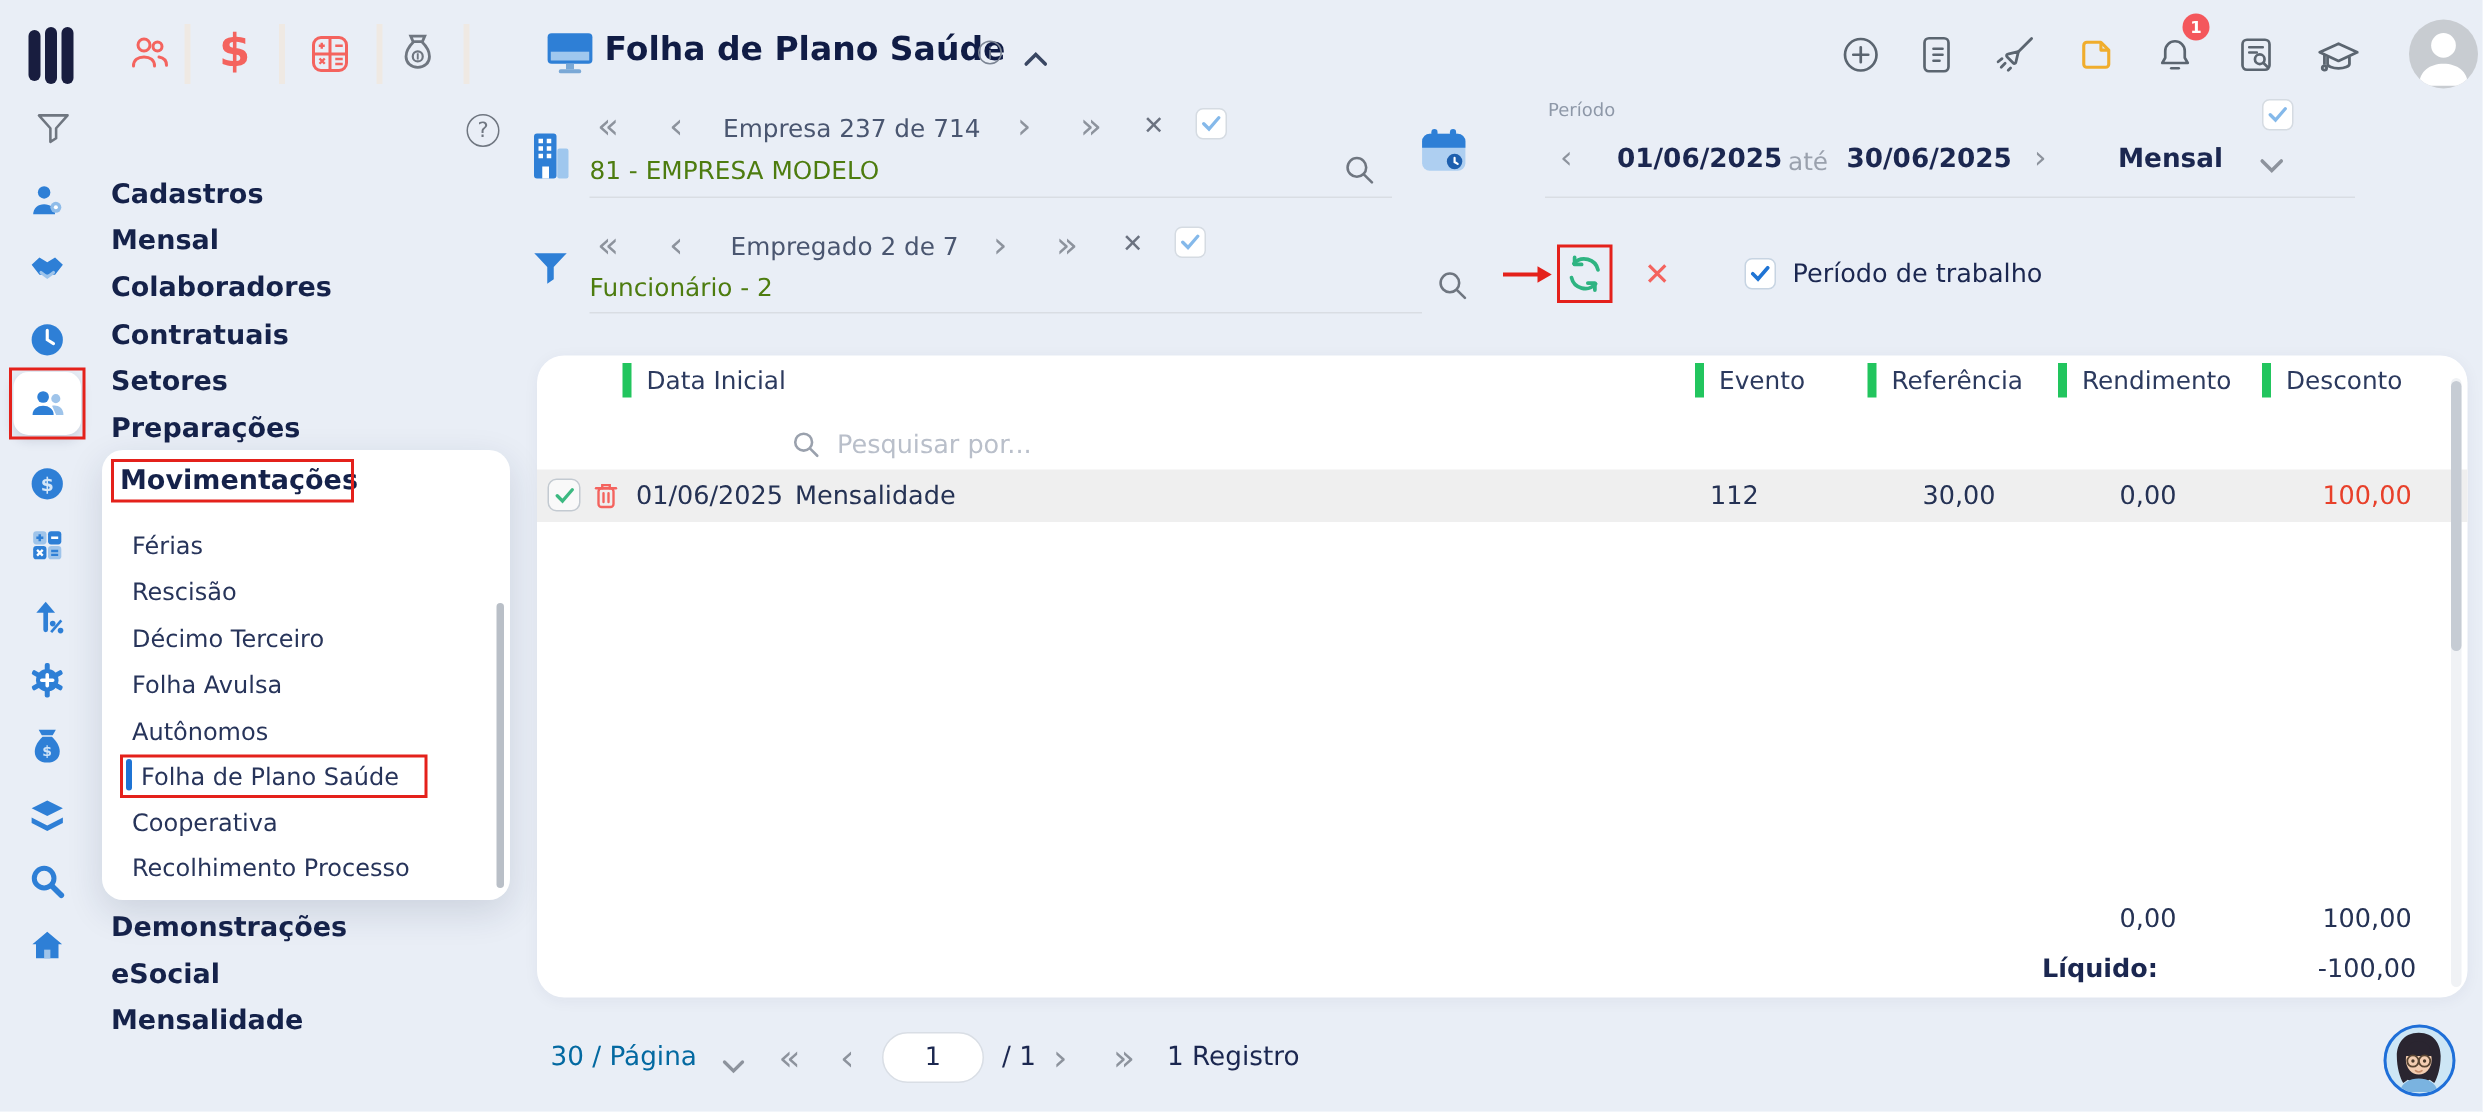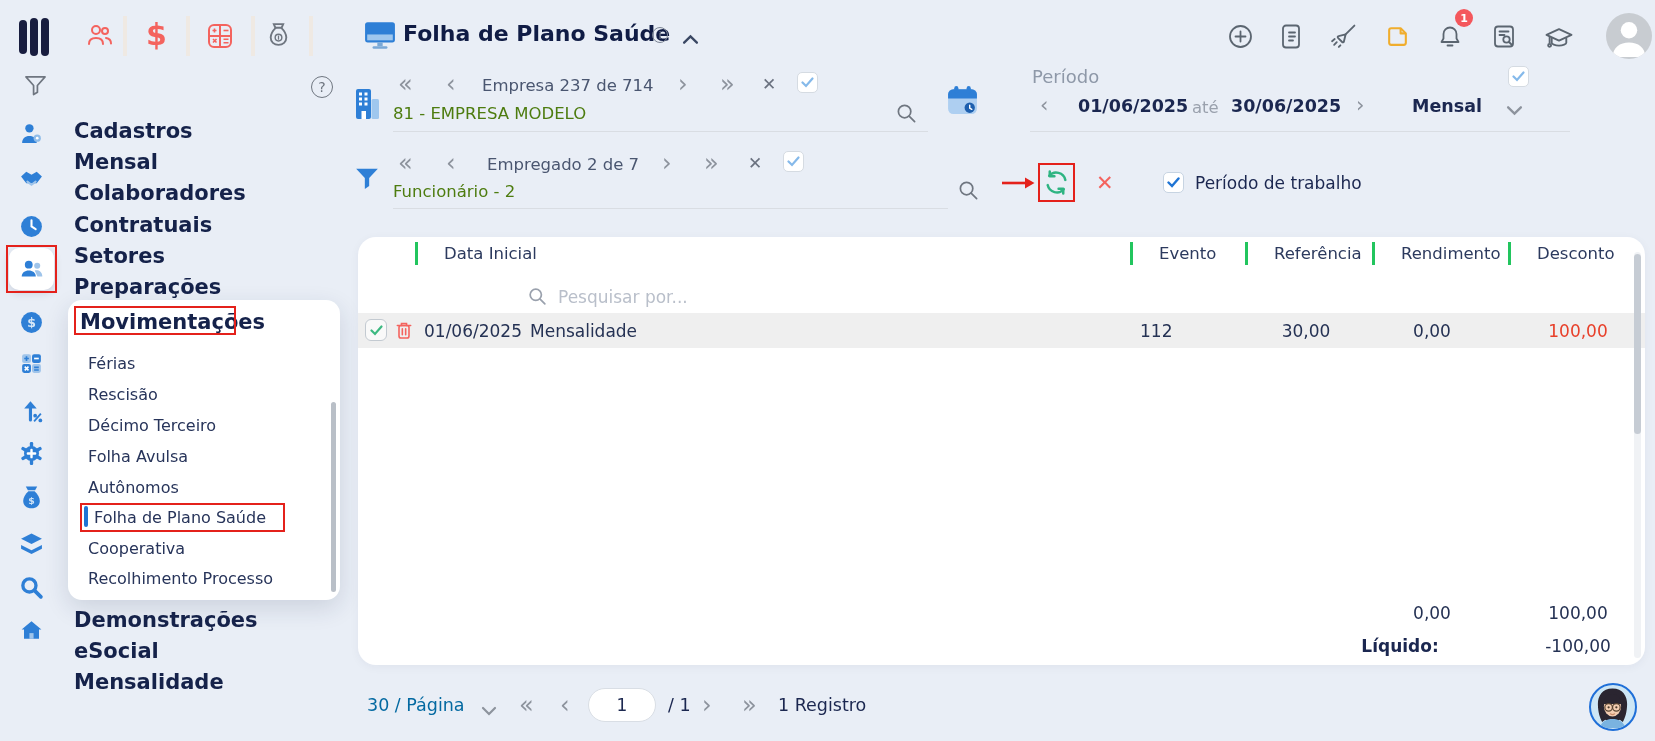--- a/index.html
+++ b/index.html
@@ -6,25 +6,25 @@
   .screen{position:relative;width:1655px;height:741px;background:#e9eef6;
     font-family:"DejaVu Sans","Liberation Sans",sans-serif;color:#1c2850;overflow:hidden}
   .abs{position:absolute}
   .chev{color:#8d939d;font-size:21px;line-height:1;cursor:pointer}
   .chev.sm{font-size:24px}
   .navcounter{font-size:16.5px;color:#4a5670}
   .navvalue{font-size:16.5px;color:#4d7c0f}
   .cb{width:21px;height:21px;border-radius:5px;border:1.5px solid #d5dbe2;background:#fff;
     display:flex;align-items:center;justify-content:center;box-sizing:border-box}
   .underl{height:1px;background:#d9dde3}
-  .menu-item{font-weight:bold;font-size:21px;color:#15224a;white-space:nowrap;cursor:pointer}
+  .menu-item{font-weight:bold;font-size:18px;color:#15224a;white-space:nowrap;cursor:pointer}
   .sub-item{font-size:16px;color:#27345a;white-space:nowrap;cursor:pointer}
   .redbox{position:absolute;border:2.5px solid #e4211b;box-sizing:border-box}
-  .hdr-cell{position:absolute;font-size:16.5px;color:#2c3a5e;border-left:3px solid #22c55e;
-    padding-left:26px;height:23px;line-height:23px;white-space:nowrap}
+  .hdr-cell{position:absolute;font-size:16.5px;color:#2c3a5e;border-left:6px solid #22c55e;
+    padding-left:10px;height:23px;line-height:23px;white-space:nowrap}
   .num{font-size:17px;color:#253254;white-space:nowrap}
   .right{text-align:center}
   input{font-family:inherit;outline:none}
   .ghost-input{border:none;background:transparent;font-size:18px;color:#3a4763}
   .ghost-input::placeholder{color:#b9bfca}
   .divider{position:absolute;width:4px;height:40px;background:#efe9e3;top:16px}
   .icon-btn{cursor:pointer}
   .rail-ico{position:absolute;left:19px;width:25px;height:25px;cursor:pointer}
   .badge{position:absolute;width:18px;height:18px;border-radius:50%;background:#f4575c;color:#fff;
     font-size:11px;font-weight:bold;display:flex;align-items:center;justify-content:center;
@@ -319,21 +319,21 @@
   <div class="abs" style="left:946px;top:84px">
     <svg width="33" height="33" viewBox="0 0 32 32">
       <rect x="2" y="5" width="28" height="24" rx="5" fill="#aecff1"></rect>
       <path d="M2 10a5 5 0 0 1 5-5h18a5 5 0 0 1 5 5v4H2z" fill="#2e7fd6"></path>
       <rect x="8" y="2" width="4" height="7" rx="2" fill="#2e7fd6"></rect>
         <rect x="20" y="2" width="4" height="7" rx="2" fill="#2e7fd6"></rect>
       <circle cx="23" cy="23" r="5" fill="#1d5fae"></circle>
         <path d="M23 20.5v2.8l2 1.2" stroke="#fff" stroke-width="1.4" fill="none" stroke-linecap="round"></path>
     </svg>
   </div>
-  <div class="abs" style="left:1032px;top:66px;font-size:18px;color:#8e98a8">Período</div>
+  <div class="abs" style="left:1032px;top:66px;font-size:12px;color:#8e98a8">Período</div>
   <div class="abs chev icon-btn" style="left:1040px;top:95px">‹</div>
   <div class="abs bold" style="left:1078px;top:96px;font-size:17.5px;color:#1b2750">01/06/2025</div>
   <div class="abs" style="left:1192px;top:98px;font-size:16.5px;color:#9aa1ad">até</div>
   <div class="abs bold" style="left:1231px;top:96px;font-size:17.5px;color:#1b2750">30/06/2025</div>
   <div class="abs chev icon-btn" style="left:1356px;top:95px">›</div>
   <div class="abs bold" style="left:1412px;top:96px;font-size:17.5px;color:#1b2750">Mensal</div>
   <div class="abs icon-btn" style="left:1506px;top:101px">
     <svg width="17" height="11" viewBox="0 0 16 10">
         <path d="M2 2l6 6 6-6" stroke="#8d939d" stroke-width="2.2" fill="none" stroke-linecap="round"></path>
       </svg>

